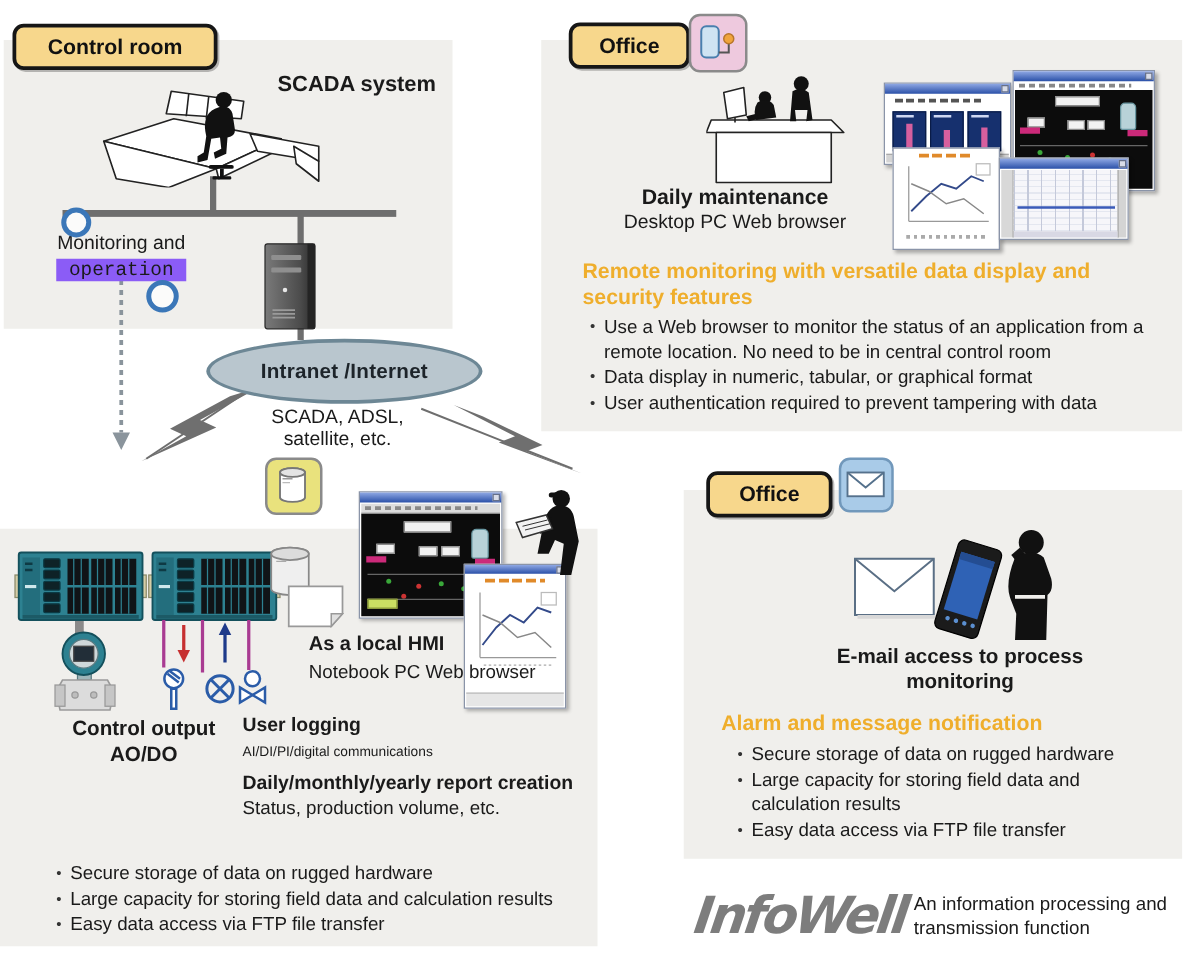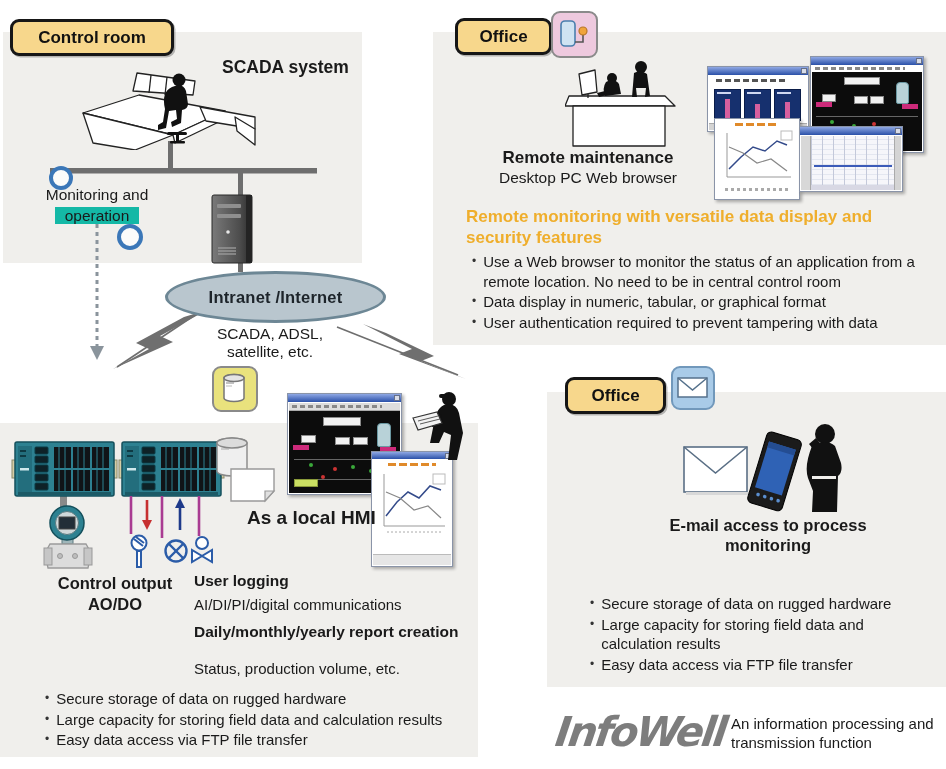--- a/index.html
+++ b/index.html
@@ -31,21 +31,21 @@
   .scroll-h{position:absolute;left:1px;right:1px;bottom:1px;height:6px;background:#d4d4d4;border-top:1px solid #aaa;}
   .scroll-v{position:absolute;top:9px;bottom:1px;right:1px;width:6px;background:#d4d4d4;border-left:1px solid #aaa;}
   .mimic{position:absolute;background:#0c0c0c;}
   .lab{position:absolute;background:#f2f2f2;border:1px solid #8a8a8a;}
   .dot{position:absolute;width:4px;height:4px;border-radius:50%;}
   .cyl{position:absolute;background:#b8d2d8;border:1px solid #6a98a2;border-radius:4px 4px 2px 2px;}
   .gridbody{position:absolute;background:#f6f6fa;
     background-image:repeating-linear-gradient(90deg,#c4c9da 0 1px,transparent 1px 11px),
                      repeating-linear-gradient(0deg,#e4e7f0 0 1px,transparent 1px 5px);}
   .ring{position:absolute;border-radius:50%;border:4px solid #3b77b8;background:#fbfbfa;box-sizing:border-box;z-index:7;}
-  .sel{background:#14b8a6;padding:0 10px;}
+  .sel{background:#8b5cf6;padding:0 10px;font-family:Liberation Mono, monospace;}
   .ellipse{position:absolute;background:#b9c6ce;border:3.5px solid #6d8795;border-radius:50%;
            display:flex;align-items:center;justify-content:center;font-weight:bold;font-size:16.5px;
            color:#1d242a;z-index:5;letter-spacing:.2px;}
   .logo{position:absolute;color:#7d7d7d;font-weight:800;font-style:italic;font-size:41px;
         letter-spacing:-2.5px;transform:skewX(-8deg);font-family:"DejaVu Sans","Liberation Sans",sans-serif;z-index:5;}
 </style>
 </head>
 <body>
 
 <div class="stage">
@@ -229,21 +229,21 @@
 
   <div class="win" style="left:799px;top:126px;width:102px;height:64px;z-index:5;">
     <div class="tb"></div>
     <div class="abs" style="left:1px;top:9px;width:9px;bottom:1px;background:#d8d8d8;border-right:1px solid #aaa;"></div>
     <div class="gridbody" style="left:11px;top:9px;right:8px;bottom:6px;"></div>
     <div class="abs" style="left:14px;right:10px;top:38px;height:2px;background:#3a5ab8;"></div>
     <div class="scroll-v"></div>
     <div class="abs" style="left:11px;right:8px;bottom:1px;height:5px;background:#d8d8e4;"></div>
   </div>
 
-  <div class="txt bold" style="left:470px;top:148px;width:236px;text-align:center;font-size:17px;">Remote maintenance</div>
+  <div class="txt bold" style="left:470px;top:148px;width:236px;text-align:center;font-size:17px;">Daily maintenance</div>
   <div class="txt" style="left:470px;top:169px;width:236px;text-align:center;font-size:15.5px;">Desktop PC Web browser</div>
   <div class="orange-h" style="left:466px;top:206px;width:474px;font-size:17px;line-height:21px;">Remote monitoring with versatile data display and security features</div>
   <ul class="bl" style="left:472px;top:252px;width:462px;">
     <li>
         <span class="bdot">•</span>
         <span>Use a Web browser to monitor the status of an application from a remote location. No need to be in central control room</span>
       </li>
     <li>
         <span class="bdot">•</span>
         <span>Data display in numeric, tabular, or graphical format</span>
@@ -417,31 +417,32 @@
       <path d="M33,17 q12,-3 15,8 l4,20 -6,27 -9,0 3,-25 -7,-3 -5,11 -9,0 3,-15 q2,-19 11,-23 z"></path>
       <path d="M30,26 l-12,4 3,9 11,-3 z"></path>
     </g>
     <polygon points="2,30 26,24 31,35 7,42" fill="#f2f2f2" stroke="#333" stroke-width="1.2"></polygon>
     <g stroke="#333" stroke-width="0.8">
       <line x1="7" y1="33" x2="27" y2="28"></line>
         <line x1="9" y1="36" x2="29" y2="31"></line>
     </g>
   </svg>
 
-  <div class="txt bold" style="left:247px;top:507px;font-size:19px;">As a local HMI</div>
+  <div class="txt bold" style="left:247px;top:507px;font-size:16px;">As a local HMI</div>
+  <div class="txt" style="left:247px;top:529px;font-size:15px;">Notebook PC Web browser</div>
 
   <div class="txt bold" style="left:50px;top:573px;width:130px;text-align:center;font-size:16.5px;line-height:21px;">
     <div>Control output</div>
     <div>AO/DO</div>
   </div>
   <div class="txt" style="left:194px;top:572px;width:284px;">
     <div class="bold" style="font-size:15.5px;">User logging</div>
-    <div style="font-size:15px;margin-top:6px;">AI/DI/PI/digital communications</div>
+    <div style="font-size:11px;margin-top:6px;">AI/DI/PI/digital communications</div>
     <div class="bold" style="font-size:15.5px;margin-top:10px;">Daily/monthly/yearly report creation</div>
-    <div style="font-size:15px;margin-top:19px;">Status, production volume, etc.</div>
+    <div style="font-size:15px;margin-top:2px;">Status, production volume, etc.</div>
   </div>
 
   <ul class="bl" style="left:45px;top:689px;width:440px;">
     <li>
         <span class="bdot">•</span>
         <span>Secure storage of data on rugged hardware</span>
       </li>
     <li>
         <span class="bdot">•</span>
         <span>Large capacity for storing field data and calculation results</span>
@@ -469,20 +470,21 @@
     </g>
     <g fill="#111">
       <circle cx="147" cy="16" r="10"></circle>
       <path d="M138,20 l-7,6 4,5 7,-6 z"></path>
       <path d="M134,28 q14,-8 23,0 l6,17 q2,9 -3,13 l-1,36 -25,0 1,-21 -5,-13 q-4,-12 4,-32 z"></path>
       <path d="M158,58 l-24,0 0,3 24,0 z" fill="#f0efec"></path>
     </g>
   </svg>
 
   <div class="txt bold" style="left:640px;top:515px;width:256px;text-align:center;font-size:16.5px;line-height:20px;">E-mail access to process monitoring</div>
+  <div class="orange-h" style="left:577px;top:569px;width:340px;font-size:17px;">Alarm and message notification</div>
   <ul class="bl" style="left:590px;top:594px;width:325px;">
     <li>
         <span class="bdot">•</span>
         <span>Secure storage of data on rugged hardware</span>
       </li>
     <li>
         <span class="bdot">•</span>
         <span>Large capacity for storing field data and calculation results</span>
       </li>
     <li>

